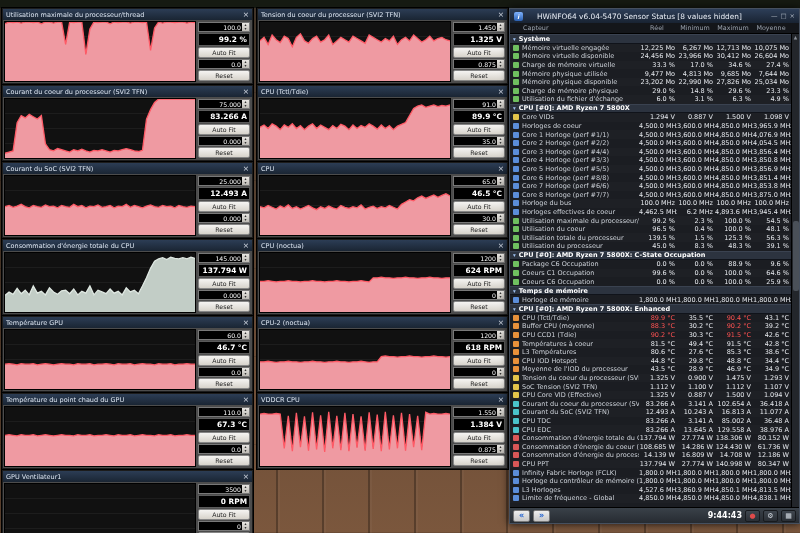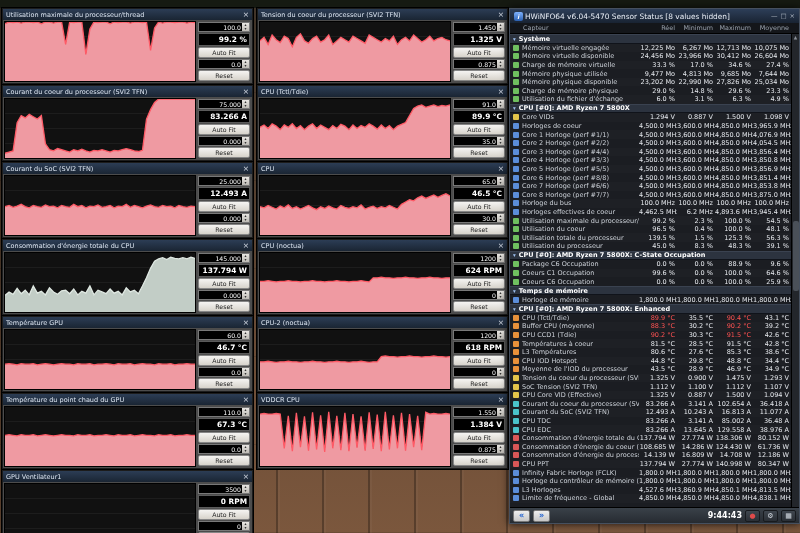--- a/index.html
+++ b/index.html
@@ -26,31 +26,31 @@
   .spin-num{flex:1;color:#fff;font-size:6.2px;text-align:right;padding:1px 1px 0 0;white-space:nowrap;overflow:hidden;}
   .spin-ud{width:7px;flex:0 0 7px;background:linear-gradient(#e8e6e2,#bdbab4);color:#333;font-size:4px;line-height:4px;text-align:center;}
   .gval{height:13px;flex:0 0 13px;background:#000;border:1px solid #5a5a5a;color:#fff;font-size:7.4px;font-weight:bold;
     display:flex;align-items:center;justify-content:flex-end;padding-right:2px;white-space:nowrap;overflow:hidden;}
   .gbtn{height:11px;flex:0 0 11px;background:linear-gradient(#f5f4f2,#d7d3cb);border:1px solid #868686;border-radius:2px;
     font-size:6.2px;color:#222;padding:0;line-height:9px;}
 
   
   .swin{position:absolute;left:509px;top:8px;width:291px;height:516px;background:#1b1d22;border:1px solid #46505f;
     display:flex;flex-direction:column;box-shadow:0 0 8px rgba(0,0,0,.8);z-index:2;}
-  .stitle{height:14px;flex:0 0 14px;background:linear-gradient(#2d3e58,#192332);display:flex;align-items:center;gap:2px;
+  .stitle{height:14px;flex:0 0 14px;background:linear-gradient(#2d3e58,#192332);display:flex;align-items:center;gap:14px;
     padding:0 4px;color:#e9eef6;font-size:7.4px;white-space:nowrap;overflow:hidden;}
   .sapp{width:9px;height:9px;flex:0 0 9px;background:linear-gradient(#7fb3ff,#2a5fb0);border-radius:2px;color:#fff;
     font-size:6px;display:flex;align-items:center;justify-content:center;font-weight:bold;font-style:italic;}
   .stitle-text{flex:1;overflow:hidden;}
   .swctl{display:flex;gap:3px;color:#aeb6c2;font-size:6.5px;}
   .swctl span{cursor:default;}
   .scols{height:11px;flex:0 0 11px;background:#14161a;border-bottom:1px solid #000;display:flex;align-items:center;
     color:#9aa2ad;font-size:6.4px;}
   .sc-label{flex:1;padding-left:13px;}
-  .sc-val{width:38px;flex:0 0 38px;text-align:right;padding-right:2px;}
+  .sc-val{width:38px;flex:0 0 38px;text-align:center;padding-right:2px;}
   .sc-pad{width:8px;flex:0 0 8px;}
   .srows{flex:1;position:relative;overflow:hidden;padding-right:8px;}
   .srow{height:8.6px;display:flex;align-items:center;font-size:6.5px;color:#c8cdd4;}
   .srow:nth-child(even){background:rgba(255,255,255,.015);}
   .sicon{width:6px;height:6px;flex:0 0 6px;border-radius:1px;margin:0 3px 0 3px;}
   .slabel{flex:1;white-space:nowrap;overflow:hidden;color:#ccd1d8;}
   .sval{width:38px;flex:0 0 38px;text-align:right;padding-right:2px;color:#e6e9ee;white-space:nowrap;overflow:hidden;}
   .sval.hot{color:#ff5252;}
   .shead{height:9.5px;display:flex;align-items:center;background:#2c333f;color:#fff;font-weight:bold;font-size:6.5px;
     border-top:1px solid #3a4250;border-bottom:1px solid #10131a;}
@@ -794,21 +794,21 @@
       <span class="sval v0 hot">90.2 °C</span>
       <span class="sval v1">30.3 °C</span>
       <span class="sval v2 hot">91.5 °C</span>
       <span class="sval v3">42.6 °C</span>
     </div>
 
     <div class="srow">
       <span class="sicon" style="background: rgb(232, 145, 58);"></span>
       <span class="slabel">Températures à coeur</span>
       <span class="sval v0">81.5 °C</span>
-      <span class="sval v1">28.5 °C</span>
+      <span class="sval v1">49.4 °C</span>
       <span class="sval v2">91.5 °C</span>
       <span class="sval v3">42.8 °C</span>
     </div>
 
     <div class="srow">
       <span class="sicon" style="background: rgb(232, 145, 58);"></span>
       <span class="slabel">L3 Températures</span>
       <span class="sval v0">80.6 °C</span>
       <span class="sval v1">27.6 °C</span>
       <span class="sval v2">85.3 °C</span>

